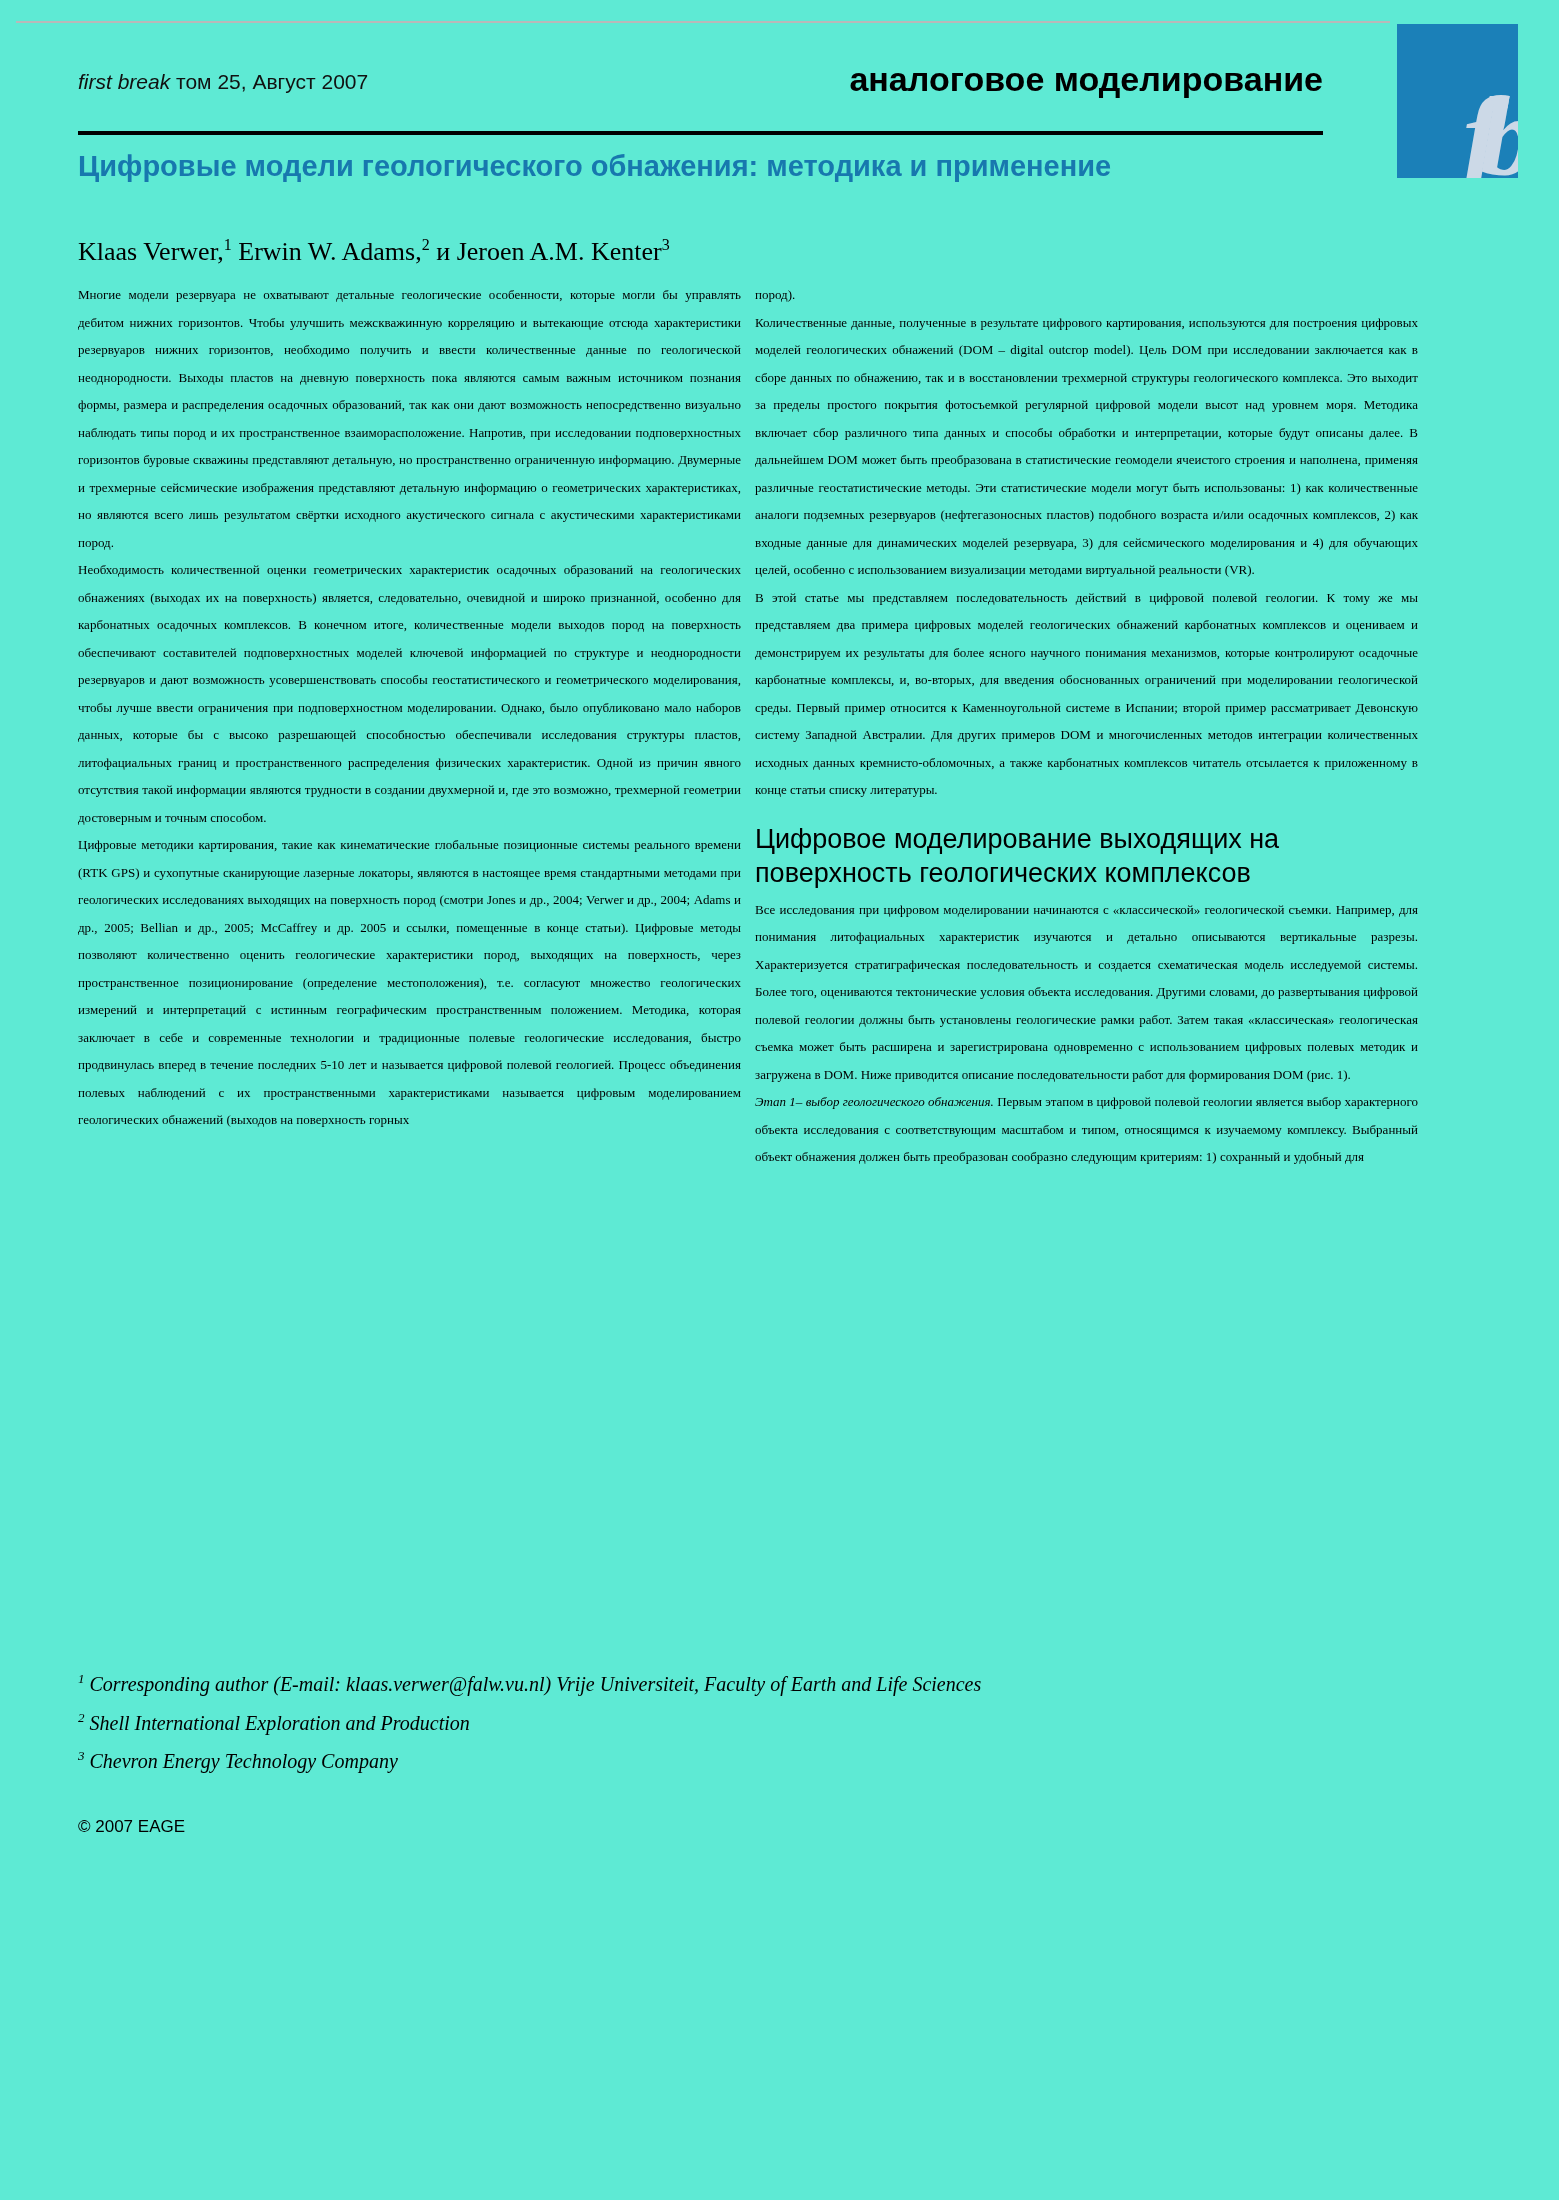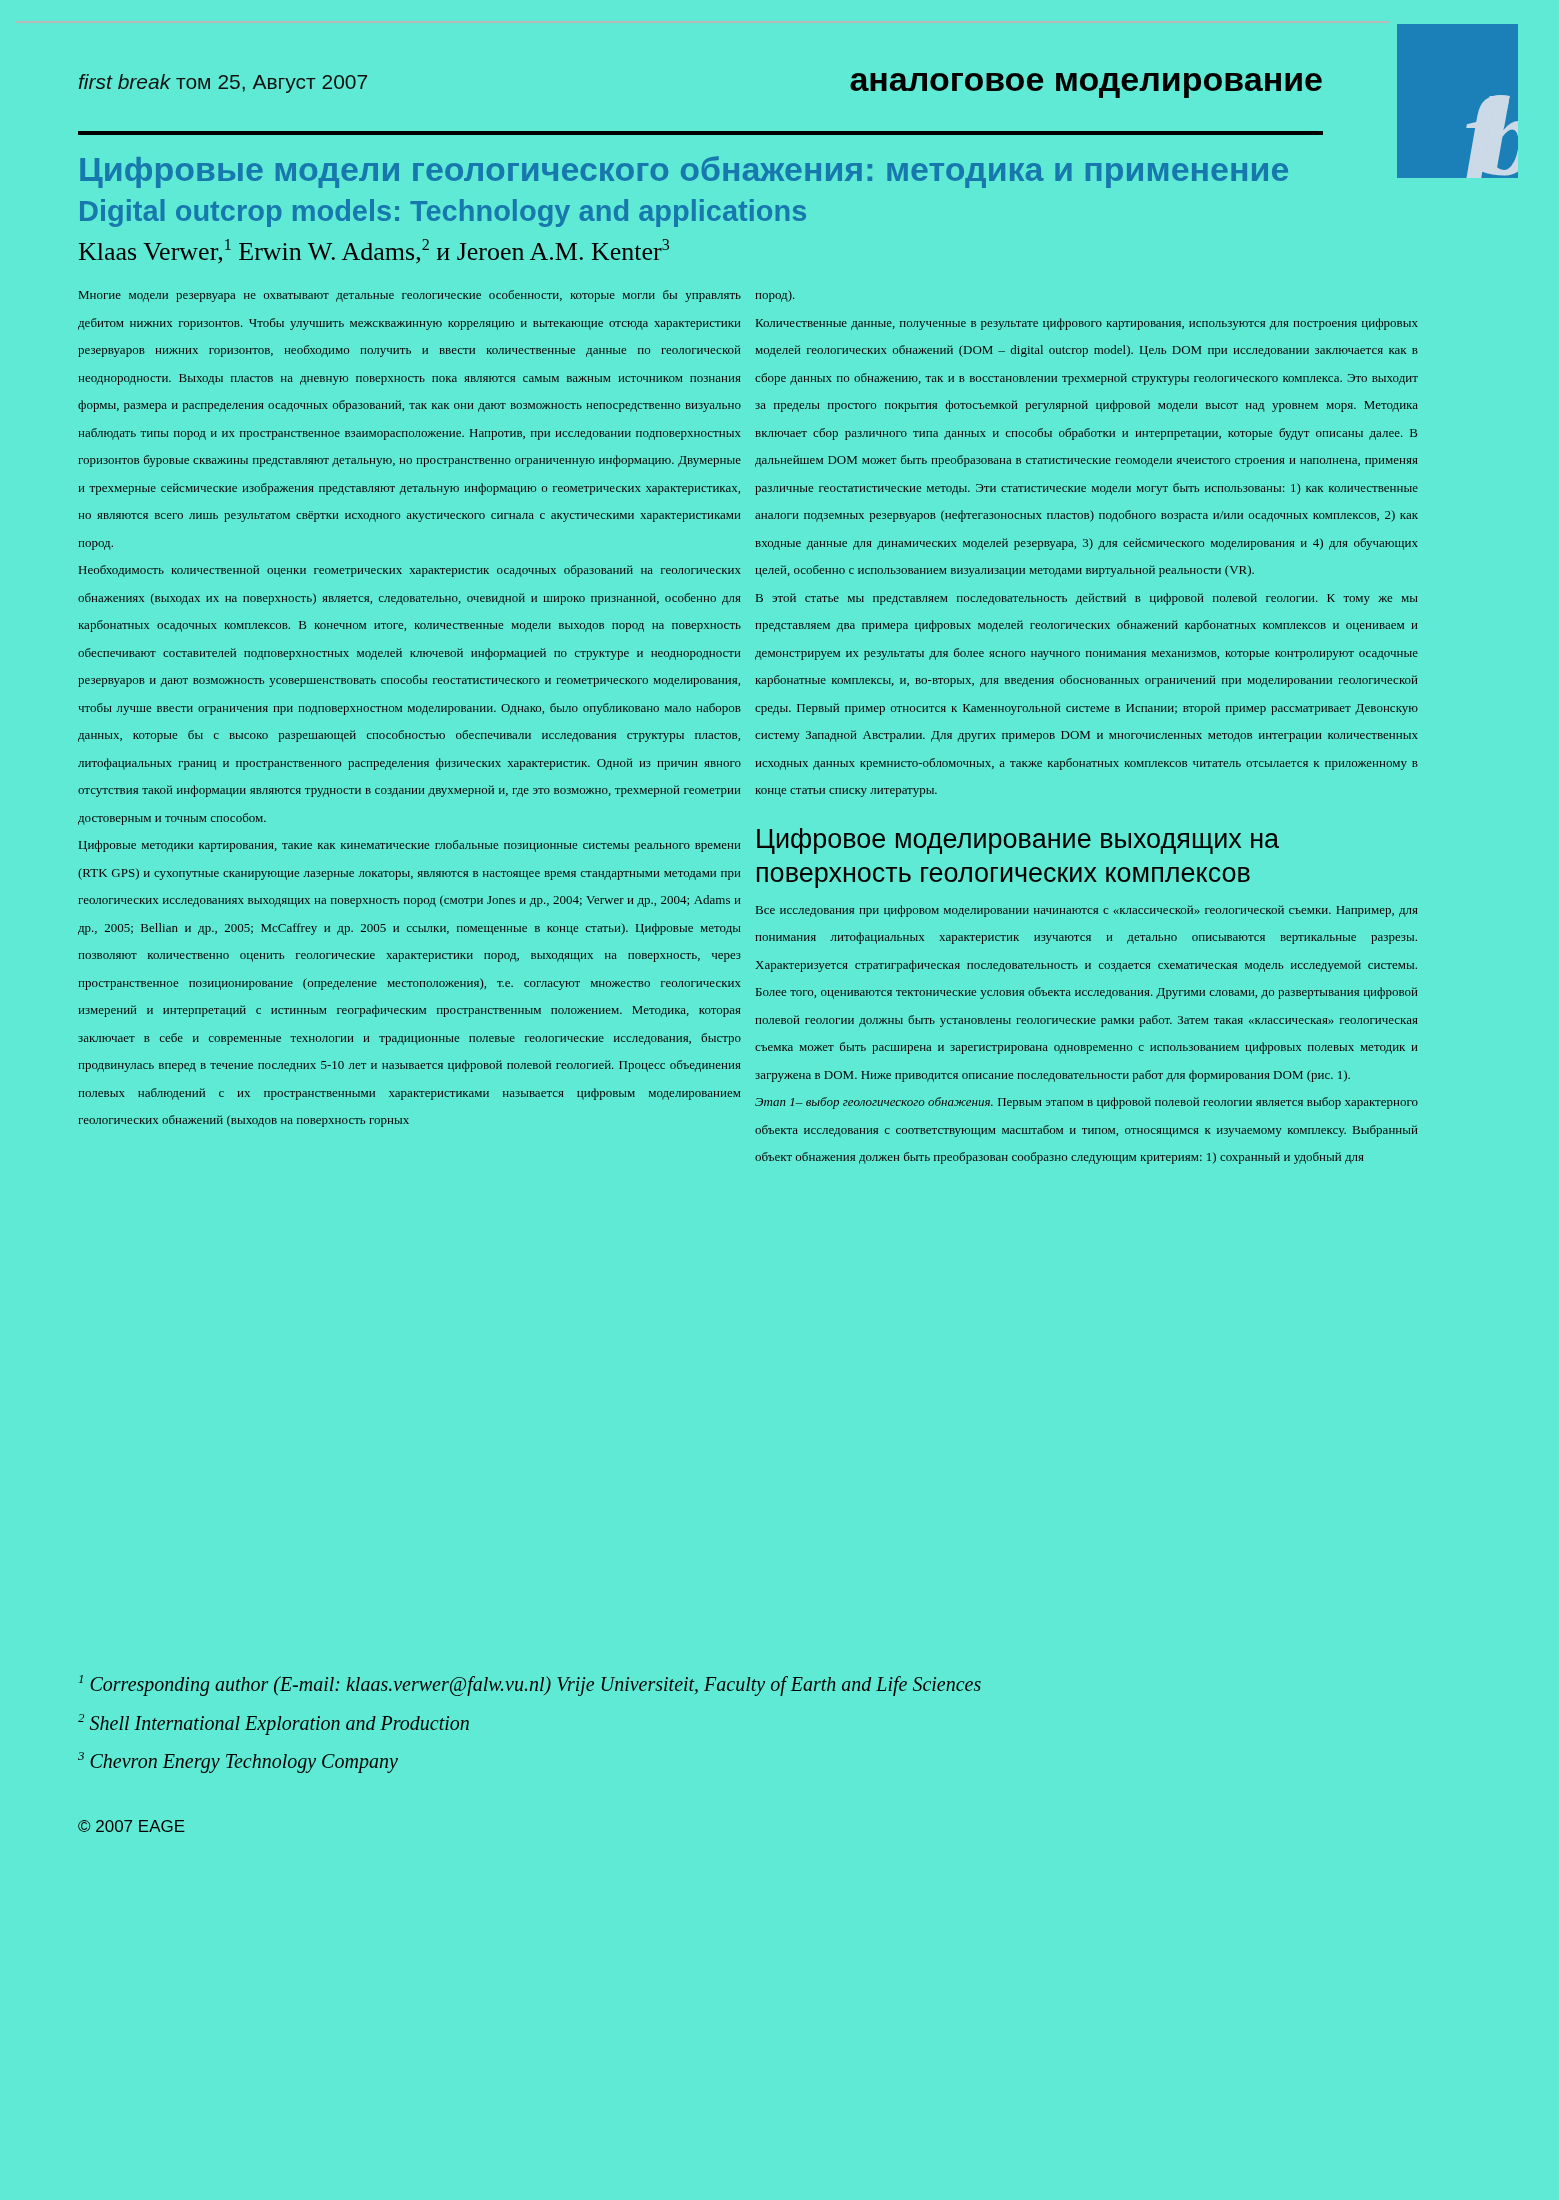--- a/index.html
+++ b/index.html
@@ -13,21 +13,21 @@
   .journal-name{font-style:italic;}
   .section-title{position:absolute;left:78px;top:60px;width:1245px;text-align:right;
                  font-family:"Liberation Sans",sans-serif;font-weight:700;font-size:34px;color:#000;}
   .header-rule{position:absolute;left:78px;top:131px;width:1245px;height:4px;background:#000;}
   .logo-box{position:absolute;left:1397px;top:24px;width:121px;height:154px;overflow:hidden;}
   .logo-glyph{position:absolute;right:2px;bottom:-14px;font-family:"Liberation Serif",serif;
               font-style:italic;font-weight:700;font-size:112px;letter-spacing:-0.18em;line-height:1;}
 
   
   .title-ru{position:absolute;left:78px;top:150px;width:1340px;font-family:"Liberation Sans",sans-serif;
-            font-weight:700;font-size:34px;white-space:nowrap;}
+            font-weight:700;font-size:29px;white-space:nowrap;}
   .title-en{position:absolute;left:78px;top:195px;width:1340px;font-family:"Liberation Sans",sans-serif;
             font-weight:700;font-size:29px;white-space:nowrap;}
   .authors-line{position:absolute;left:78px;top:236px;width:1340px;font-size:26px;color:#000;}
   .authors-line sup{font-size:16px;}
 
   
   .body-cols{position:absolute;left:78px;top:281px;width:1340px;display:flex;gap:14px;}
   .col{width:663px;}
   .body-par{margin:0;font-size:13px;line-height:27.5px;text-align:justify;}
   .section-heading{margin:18px 0 6px 0;font-family:"Liberation Sans",sans-serif;font-weight:400;
@@ -54,21 +54,20 @@
     <span class="journal-name">first break</span>
     <span>том 25, Август 2007</span>
   </div>
   <div class="section-title">аналоговое моделирование</div>
   <div class="header-rule"></div>
   <div class="logo-box" style="background: rgb(27, 128, 184);">
     <span class="logo-glyph" style="color: rgb(204, 217, 231);">fb</span>
   </div>
 
   <div class="title-ru" style="color: rgb(23, 120, 174);">Цифровые модели геологического обнажения: методика и применение</div>
-  <div class="title-en" style="color: rgb(23, 120, 174);">Digital outcrop models: Technology and applications</div>
   <div class="authors-line"><span>Klaas Verwer,</span><sup>1</sup><span> Erwin W. Adams,</span><sup>2</sup><span> и Jeroen A.M. Kenter</span><sup>3</sup></div>
 
   <div class="body-cols">
     <div class="col">
         <p class="body-par">Многие модели резервуара не охватывают детальные геологические особенности, которые могли бы управлять дебитом нижних горизонтов. Чтобы улучшить межскважинную корреляцию и вытекающие отсюда характеристики резервуаров нижних горизонтов, необходимо получить и ввести количественные данные по геологической неоднородности. Выходы пластов на дневную поверхность пока являются самым важным источником познания формы, размера и распределения осадочных образований, так как они дают возможность непосредственно визуально наблюдать типы пород и их пространственное взаиморасположение. Напротив, при исследовании подповерхностных горизонтов буровые скважины представляют детальную, но пространственно ограниченную информацию. Двумерные и трехмерные сейсмические изображения представляют детальную информацию о геометрических характеристиках, но являются  всего лишь результатом свёртки исходного акустического сигнала с акустическими характеристиками пород.</p>
         <p class="body-par">Необходимость количественной оценки геометрических характеристик осадочных образований на геологических обнажениях (выходах их на поверхность) является, следовательно, очевидной и широко признанной, особенно для карбонатных осадочных комплексов. В конечном итоге, количественные модели выходов пород на поверхность обеспечивают составителей подповерхностных моделей ключевой информацией по структуре и неоднородности резервуаров и дают возможность усовершенствовать способы геостатистического и геометрического моделирования, чтобы лучше ввести ограничения при подповерхностном моделировании. Однако, было опубликовано мало наборов данных, которые бы с высоко разрешающей способностью обеспечивали исследования структуры  пластов, литофациальных границ и пространственного распределения физических характеристик. Одной из причин явного отсутствия такой информации являются трудности в создании двухмерной и, где это возможно, трехмерной геометрии достоверным и точным способом.</p>
         <p class="body-par">Цифровые методики картирования, такие как кинематические глобальные позиционные системы реального времени (RTK GPS) и сухопутные сканирующие лазерные локаторы, являются в настоящее время стандартными методами при геологических исследованиях выходящих на поверхность пород (смотри Jones и др., 2004; Verwer и др., 2004; Adams и др., 2005; Bellian и др., 2005; McCaffrey и др. 2005 и ссылки, помещенные в конце статьи). Цифровые методы позволяют количественно оценить геологические характеристики пород, выходящих на поверхность, через пространственное позиционирование (определение местоположения), т.е. согласуют множество геологических измерений и интерпретаций с истинным географическим пространственным положением. Методика, которая заключает в себе и современные технологии и традиционные полевые геологические исследования, быстро продвинулась вперед в течение последних 5-10 лет и называется цифровой полевой геологией. Процесс объединения полевых наблюдений с их пространственными характеристиками называется цифровым моделированием геологических обнажений (выходов на поверхность горных</p>
       </div>
     <div class="col">
         <p class="body-par">пород).</p>

